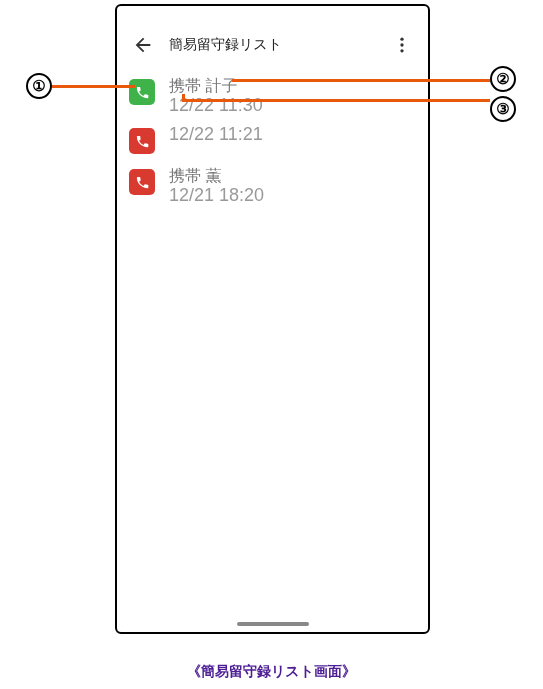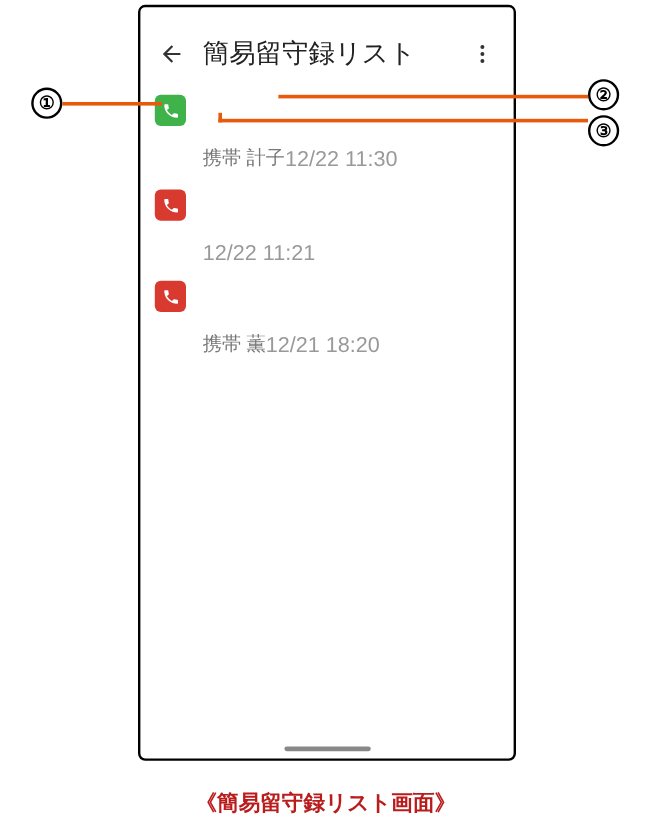--- a/index.html
+++ b/index.html
@@ -41,21 +41,21 @@
     }
     .back-btn {
       width: 36px;
       height: 36px;
       display: flex;
       align-items: center;
       justify-content: center;
       color: #333;
     }
     .app-title {
-      font-size: 22px;
+      font-size: 14px;
       font-weight: 500;
       color: #222;
       margin-left: 8px;
       flex: 1;
     }
     .menu-btn {
       width: 36px;
       height: 36px;
       display: flex;
       align-items: center;
@@ -79,22 +79,21 @@
       justify-content: center;
       margin-top: 3px;
       flex-shrink: 0;
     }
     .phone-icon.green { background: #3fb24a; }
     .phone-icon.red { background: #d83a2f; }
     .phone-icon svg { width: 15px; height: 15px; fill: #fff; }
     .item-text {
       margin-left: 14px;
       display: flex;
-      flex-direction: row;
-      margin-top: 47px;
+      flex-direction: column;
     }
     .item-name {
       font-size: 16px;
       color: #777;
       line-height: 20px;
     }
     .item-time {
       font-size: 18px;
       color: #999;
       line-height: 16px;
@@ -129,23 +128,23 @@
       font-size: 15px;
       font-weight: 700;
       background: #fff;
     }
     .caption {
       position: absolute;
       bottom: 8px;
       left: 0;
       width: 543px;
       text-align: center;
-      font-size: 18px;
+      font-size: 14px;
       font-weight: 700;
-      color: #b91c1c;
+      color: #4c1d95;
     }
   </style>
 </head>
 <body>
 
 <div class="page">
 
   <div class="phone-frame">
     <div class="status-spacer"></div>
 

